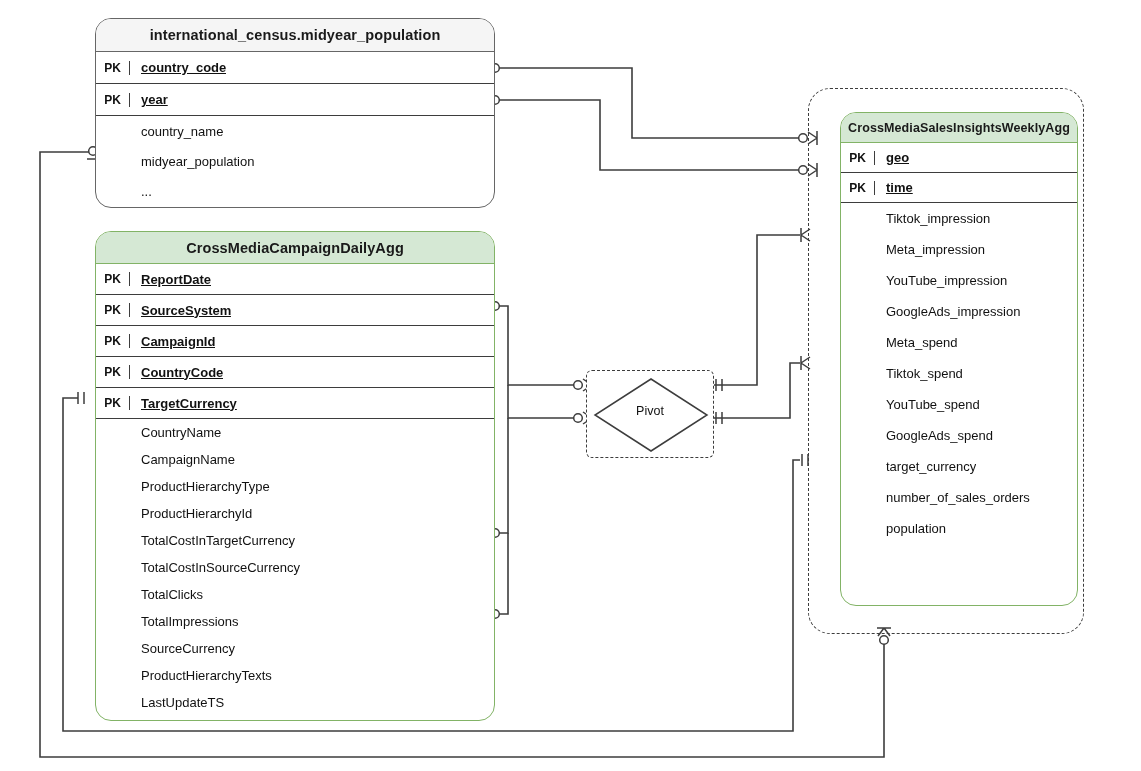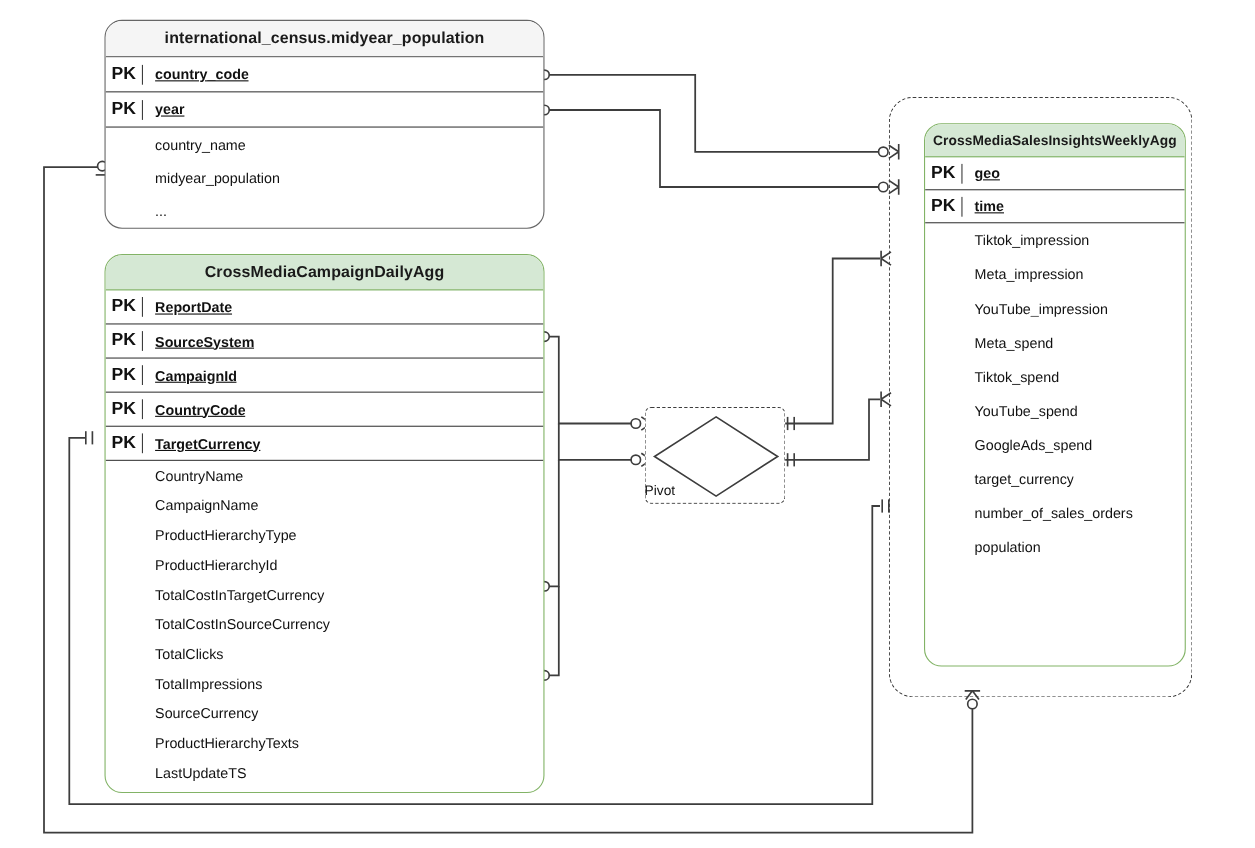--- a/index.html
+++ b/index.html
@@ -9,29 +9,29 @@
   .entity{position:absolute;box-sizing:border-box;border-radius:16px;background:#ffffff;overflow:hidden;}
   .entity.gray{border:1.4px solid #666666;}
   .entity.green{border:1.4px solid #82b366;}
   .ehead{box-sizing:border-box;width:100%;text-align:center;font-weight:bold;font-size:14.5px;color:#1a1a1a;
          display:flex;align-items:center;justify-content:center;letter-spacing:.1px;}
   .entity.gray .ehead{background:#f5f5f5;border-bottom:1.4px solid #666666;}
   .entity.green .ehead{background:#d5e8d4;border-bottom:1.4px solid #82b366;}
   .erow{box-sizing:border-box;display:flex;align-items:center;width:100%;}
   .erow.sep-dark{border-bottom:1.4px solid #3d3d3d;}
   .erow.sep-none{border-bottom:0;}
-  .pkcell{box-sizing:border-box;width:34px;min-width:34px;text-align:center;font-weight:bold;font-size:16px;color:#111;}
+  .pkcell{box-sizing:border-box;width:34px;min-width:34px;text-align:center;font-weight:bold;font-size:12px;color:#111;}
   .entity.gray .pkcell{border-right:1.4px solid #3d3d3d;}
   .entity.green .pkcell{border-right:1.4px solid #3d3d3d;}
   .pkcell.blank{border-right-color:#3d3d3d;}
   .fieldcell{box-sizing:border-box;padding-left:11px;font-size:13px;color:#111;white-space:nowrap;overflow:hidden;}
   .fieldcell.pk{font-weight:bold;text-decoration:underline;}
   .dashbox{position:absolute;box-sizing:border-box;border:1.6px dashed #3d3d3d;border-radius:22px;background:transparent;}
   .pivotwrap{position:absolute;box-sizing:border-box;border:1.6px dashed #3d3d3d;border-radius:6px;background:#ffffff;}
-  .pivotlabel{position:absolute;font-size:12.5px;color:#111;text-align:left;margin-top:35px;}
+  .pivotlabel{position:absolute;font-size:12.5px;color:#111;text-align:center;}
 </style>
 </head>
 <body>
 
 <div id="stage">
 
   <svg class="wires" viewBox="0 0 1141 771">
     <g fill="none" stroke="#3d3d3d" stroke-width="1.6" stroke-linecap="butt">
 
       <path d="M497,68 L632,68 L632,138 L800,138"></path>
@@ -257,20 +257,24 @@
     <div class="erow sep-none" style="height:31px;">
       <div class="pkcell blank"></div>
       <div class="fieldcell">Meta_impression</div>
     </div>
     <div class="erow sep-none" style="height:31px;">
       <div class="pkcell blank"></div>
       <div class="fieldcell">YouTube_impression</div>
     </div>
     <div class="erow sep-none" style="height:31px;">
       <div class="pkcell blank"></div>
+      <div class="fieldcell">GoogleAds_impression</div>
+    </div>
+    <div class="erow sep-none" style="height:31px;">
+      <div class="pkcell blank"></div>
       <div class="fieldcell">Meta_spend</div>
     </div>
     <div class="erow sep-none" style="height:31px;">
       <div class="pkcell blank"></div>
       <div class="fieldcell">Tiktok_spend</div>
     </div>
     <div class="erow sep-none" style="height:31px;">
       <div class="pkcell blank"></div>
       <div class="fieldcell">YouTube_spend</div>
     </div>

